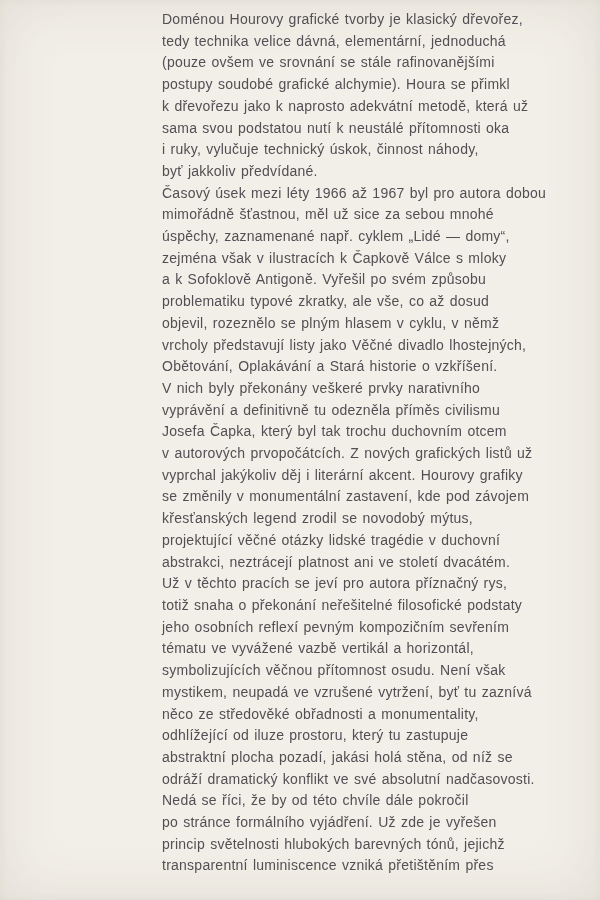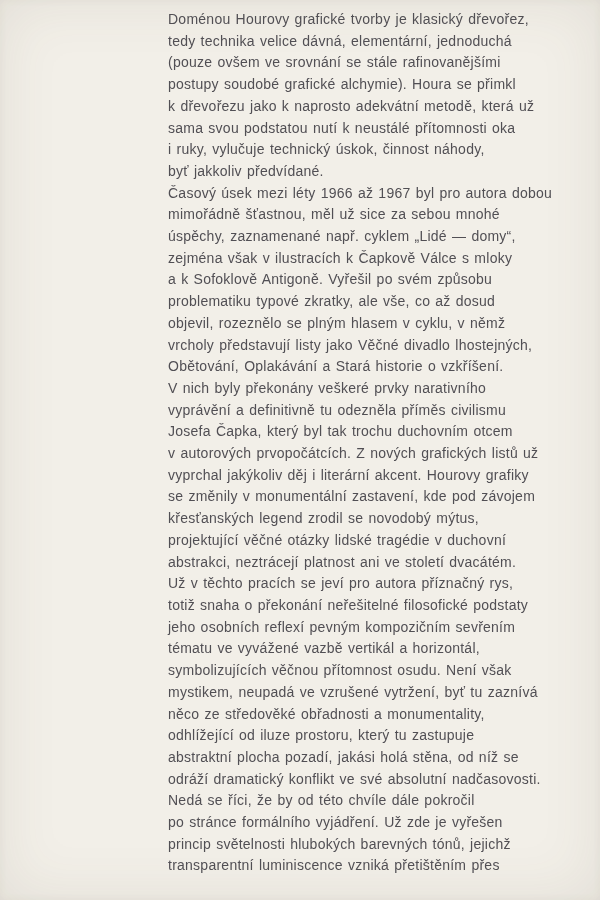--- a/index.html
+++ b/index.html
@@ -15,21 +15,21 @@
   }
   .page {
     position: relative;
     width: 600px;
     height: 900px;
     background: #f2efe8;
     box-shadow: inset 0 0 60px rgba(90,80,60,0.10), inset 0 0 8px rgba(90,80,60,0.06);
   }
   .text-block {
     position: absolute;
-    left: 168px;
+    left: 162px;
     top: 9px;
     width: 396px;
     color: #514f54;
     font-size: 14px;
     line-height: 21.7px;
     letter-spacing: 0.25px;
     word-spacing: 1px;
     white-space: pre-line;
     text-align: left;
     -webkit-font-smoothing: antialiased;

